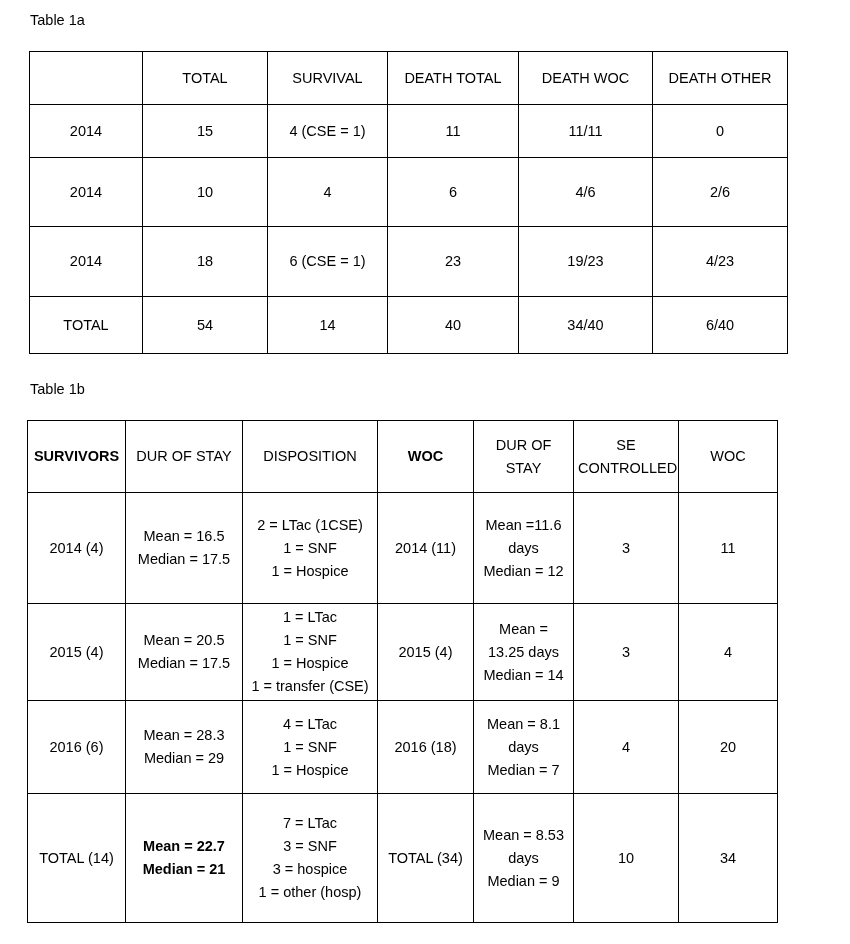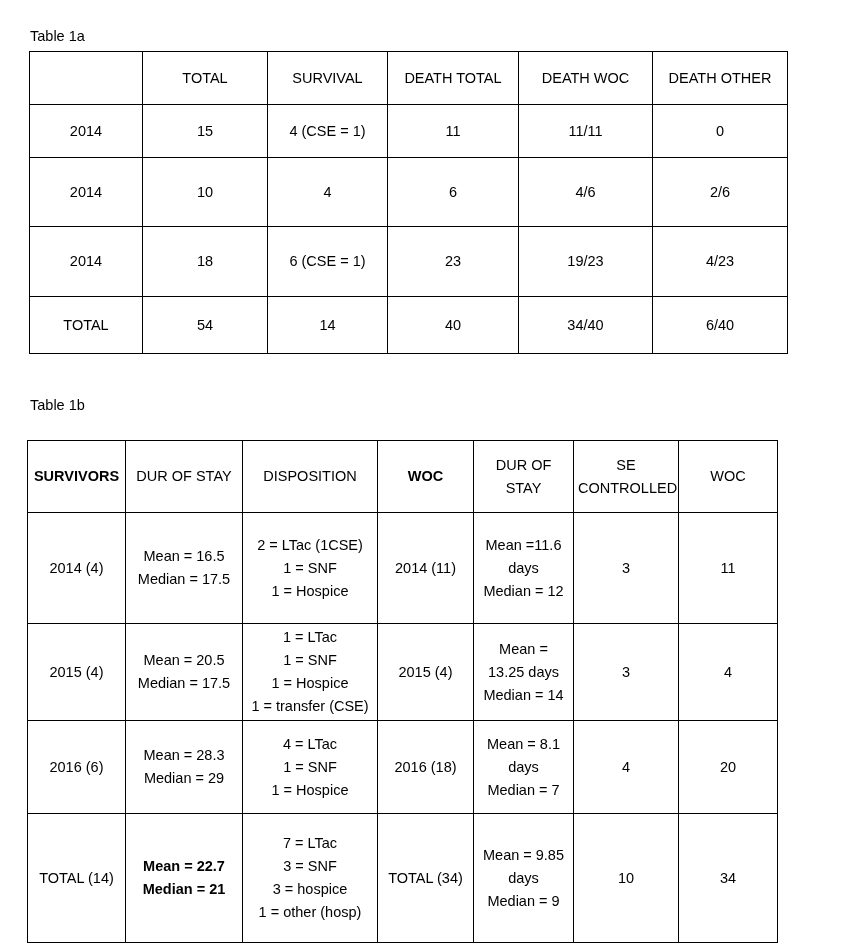--- a/index.html
+++ b/index.html
@@ -13,21 +13,20 @@
     height: 944px;
     background: #ffffff;
     color: #000000;
     font-family: "Liberation Sans", sans-serif;
     font-size: 14.5px;
     line-height: 23px;
   }
   .tbl-label {
     position: absolute;
     white-space: pre;
-    margin-top: 16px;
   }
   table.doc-table {
     position: absolute;
     border-collapse: collapse;
     table-layout: fixed;
   }
   table.doc-table td {
     border: 1px solid #000000;
     text-align: center;
     vertical-align: middle;
@@ -92,21 +91,21 @@
         <td>14</td>
         <td>40</td>
         <td>34/40</td>
         <td>6/40</td>
       </tr>
     </tbody>
   </table>
 
   <div class="tbl-label" style="left:30px; top:378px;">Table 1b</div>
 
-  <table class="doc-table" style="left:27px; top:440px; width:750px;">
+  <table class="doc-table" style="left:27px; top:420px; width:750px;">
     <colgroup>
       <col style="width:98px">
         <col style="width:117px">
         <col style="width:135px">
       <col style="width:96px">
         <col style="width:100px">
         <col style="width:105px">
       <col style="width:99px">
     </colgroup>
     <tbody>
@@ -166,21 +165,21 @@
       </tr>
       <tr style="height:129px">
         <td>TOTAL (14)</td>
         <td class="bold">Mean = 22.7
 Median = 21</td>
         <td>7 = LTac
 3 = SNF
 3 = hospice
 1 = other (hosp)</td>
         <td>TOTAL (34)</td>
-        <td>Mean = 9.85
+        <td>Mean = 8.53
 days
 Median = 9</td>
         <td>10</td>
         <td>34</td>
       </tr>
     </tbody>
   </table>
 
 </div>
 

